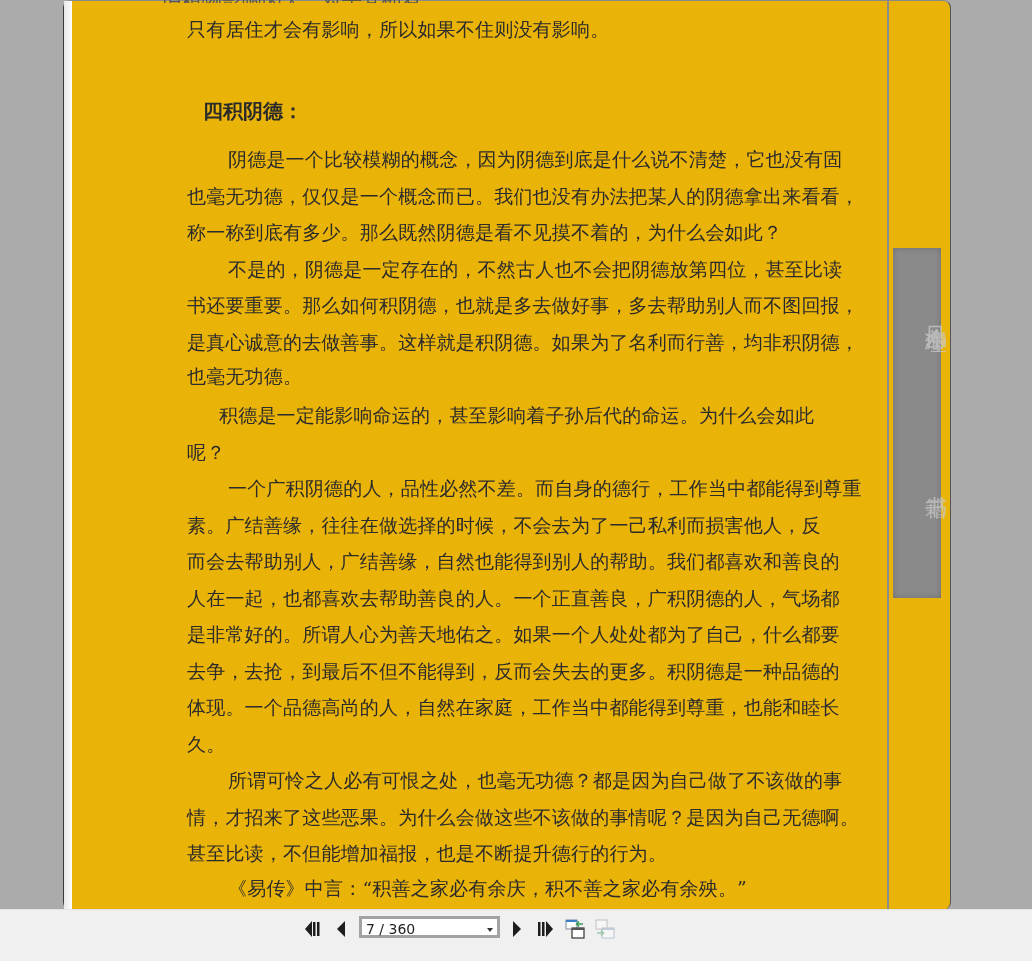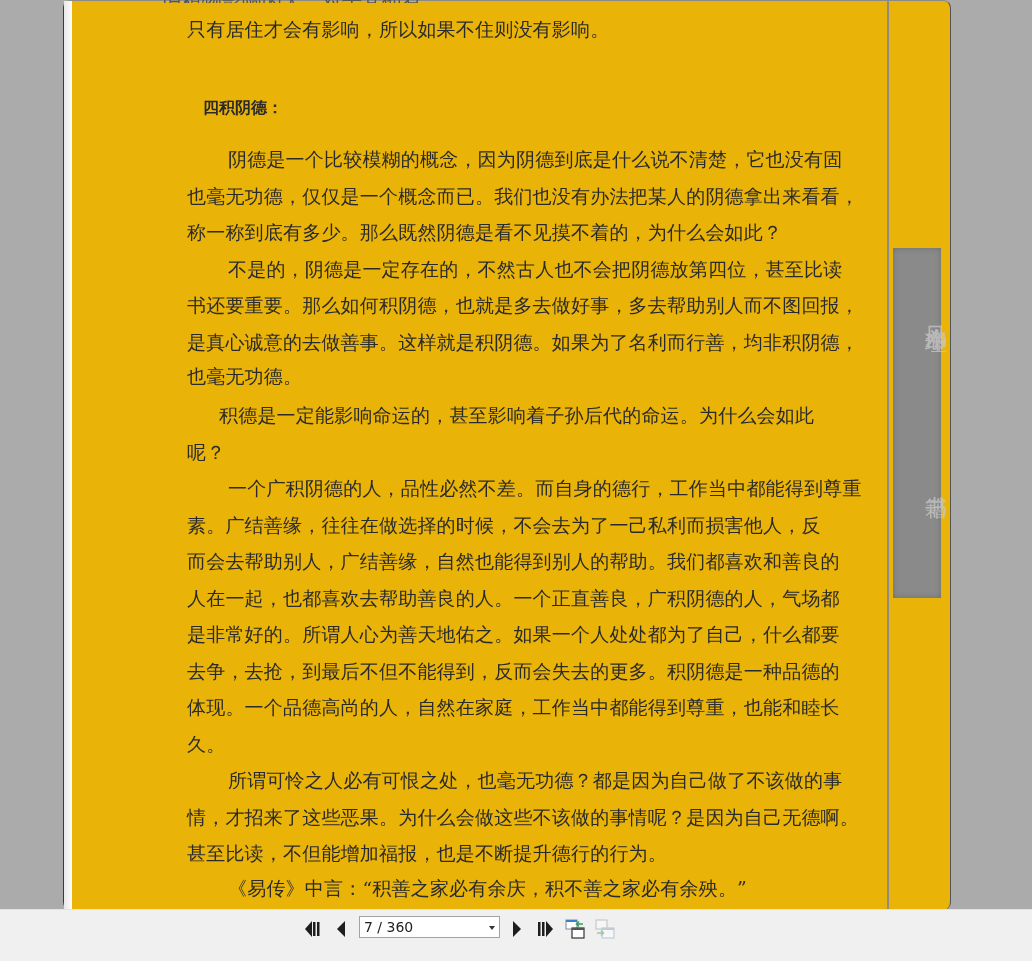--- a/index.html
+++ b/index.html
@@ -23,29 +23,29 @@
   }
   .thumb-tab .vtext {
     position: absolute; left: 0; width: 48px; text-align: center;
     color: #c9c9c9; font-size: 22px; line-height: 30px; writing-mode: vertical-rl;
     letter-spacing: 2px; opacity: 0.75;
   }
   .thumb-tab .vt1 { top: 60px; left: 10px; }
   .thumb-tab .vt2 { top: 230px; left: 10px; }
   .text { position: absolute; left: 98px; top: 0; width: 692px; color: #2b2b2b; }
   .line { position: absolute; left: 0; font-size: 19px; white-space: nowrap; letter-spacing: 0.2px; margin-left: 25px; }
-  .heading { position: absolute; font-family: "DejaVu Sans", "Liberation Sans", sans-serif; font-size: 16px; font-weight: bold; color: #2a2a2a; }
+  .heading { position: absolute; font-family: "DejaVu Sans", "Liberation Sans", sans-serif; font-size: 20px; font-weight: bold; color: #2a2a2a; }
   .cutoff { position: absolute; top: -12px; left: 0; height: 14px; width: 690px; overflow: hidden; color: #555; font-size: 20px; }
 
   .toolbar { position: absolute; left: 0; top: 909px; width: 1032px; height: 52px; background: #f0f0f0; border-top: 1px solid #e2e2e2; }
   .tb-btn { position: absolute; top: 8px; width: 22px; height: 22px; cursor: pointer; }
   .tb-btn svg { display: block; }
   .page-select {
     position: absolute; left: 359px; top: 6px; width: 141px; height: 22px;
-    background: #fff; border: 1px solid #a3a3a3; box-sizing: border-box;
+    background: #fff; border: 3px solid #a3a3a3; box-sizing: border-box;
     font-family: "DejaVu Sans", "Liberation Sans", sans-serif; font-size: 14px; color: #222;
   }
   .page-select .val { position: absolute; left: 4px; top: 2px; }
   .page-select .arrow { position: absolute; right: 4px; top: 9px; width: 0; height: 0; border-left: 3px solid transparent; border-right: 3px solid transparent; border-top: 4px solid #333; }
 </style>
 </head>
 <body>
 
 <div class="viewer">
   <div class="page">

